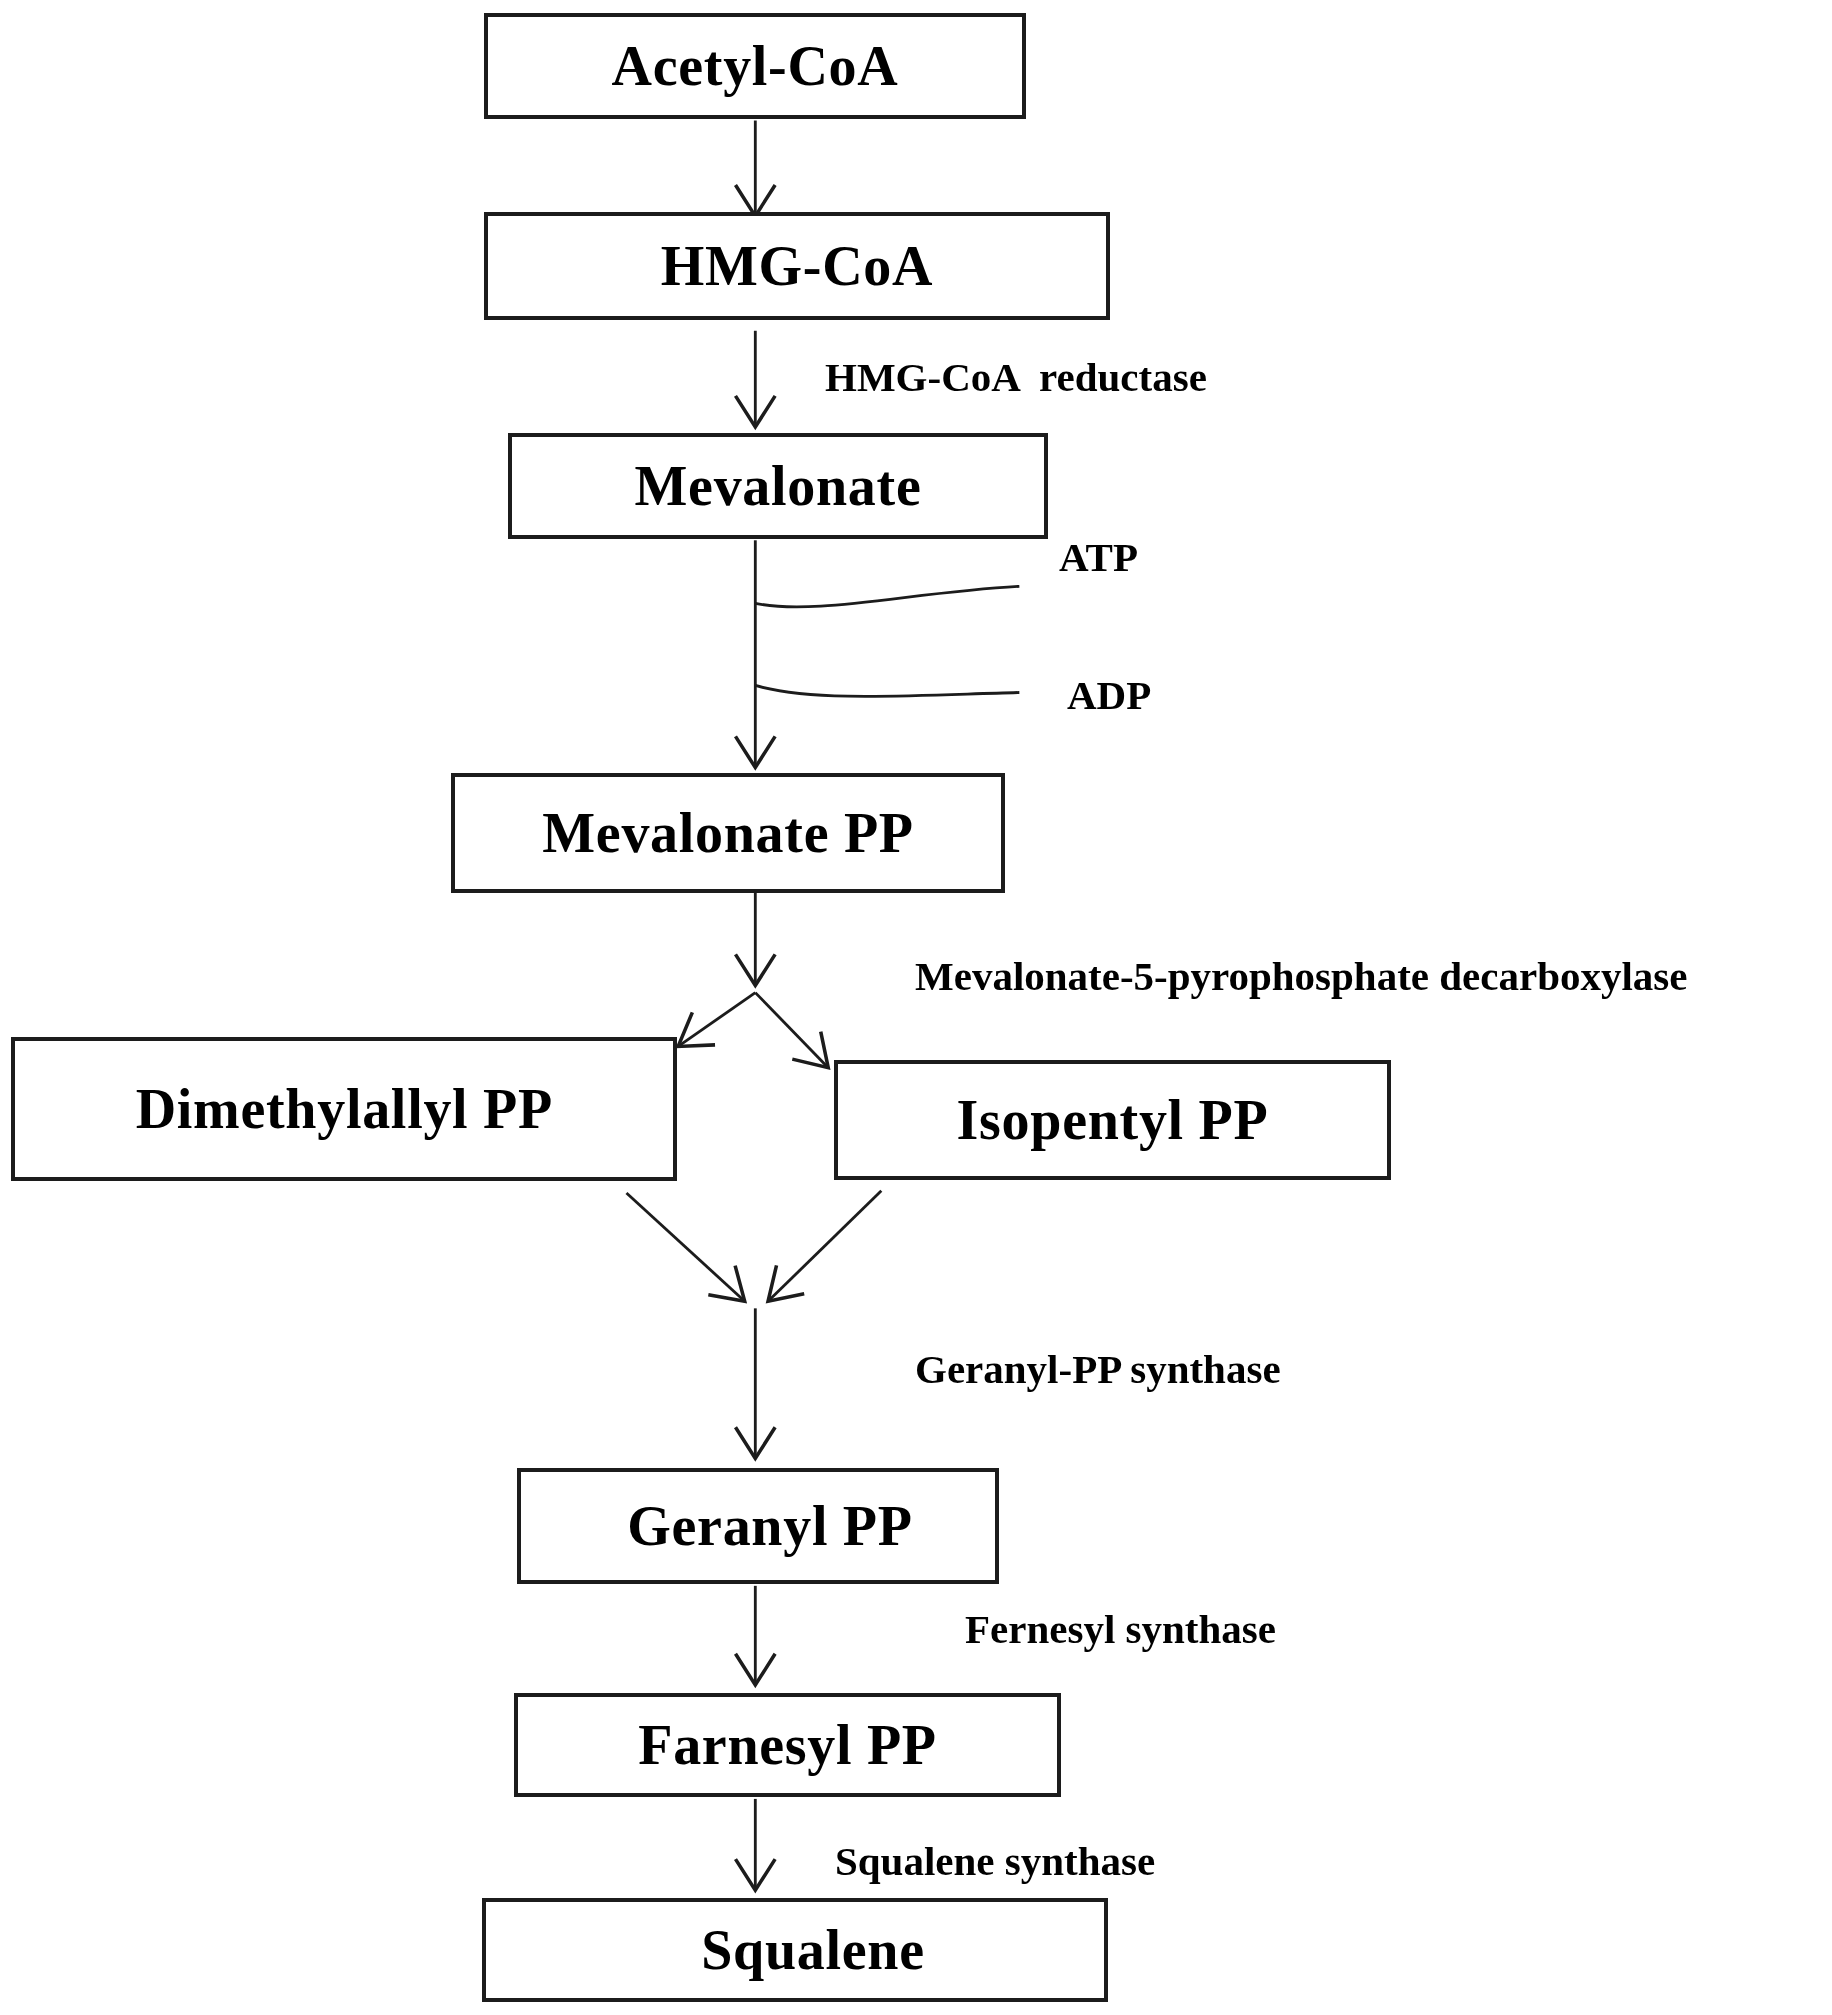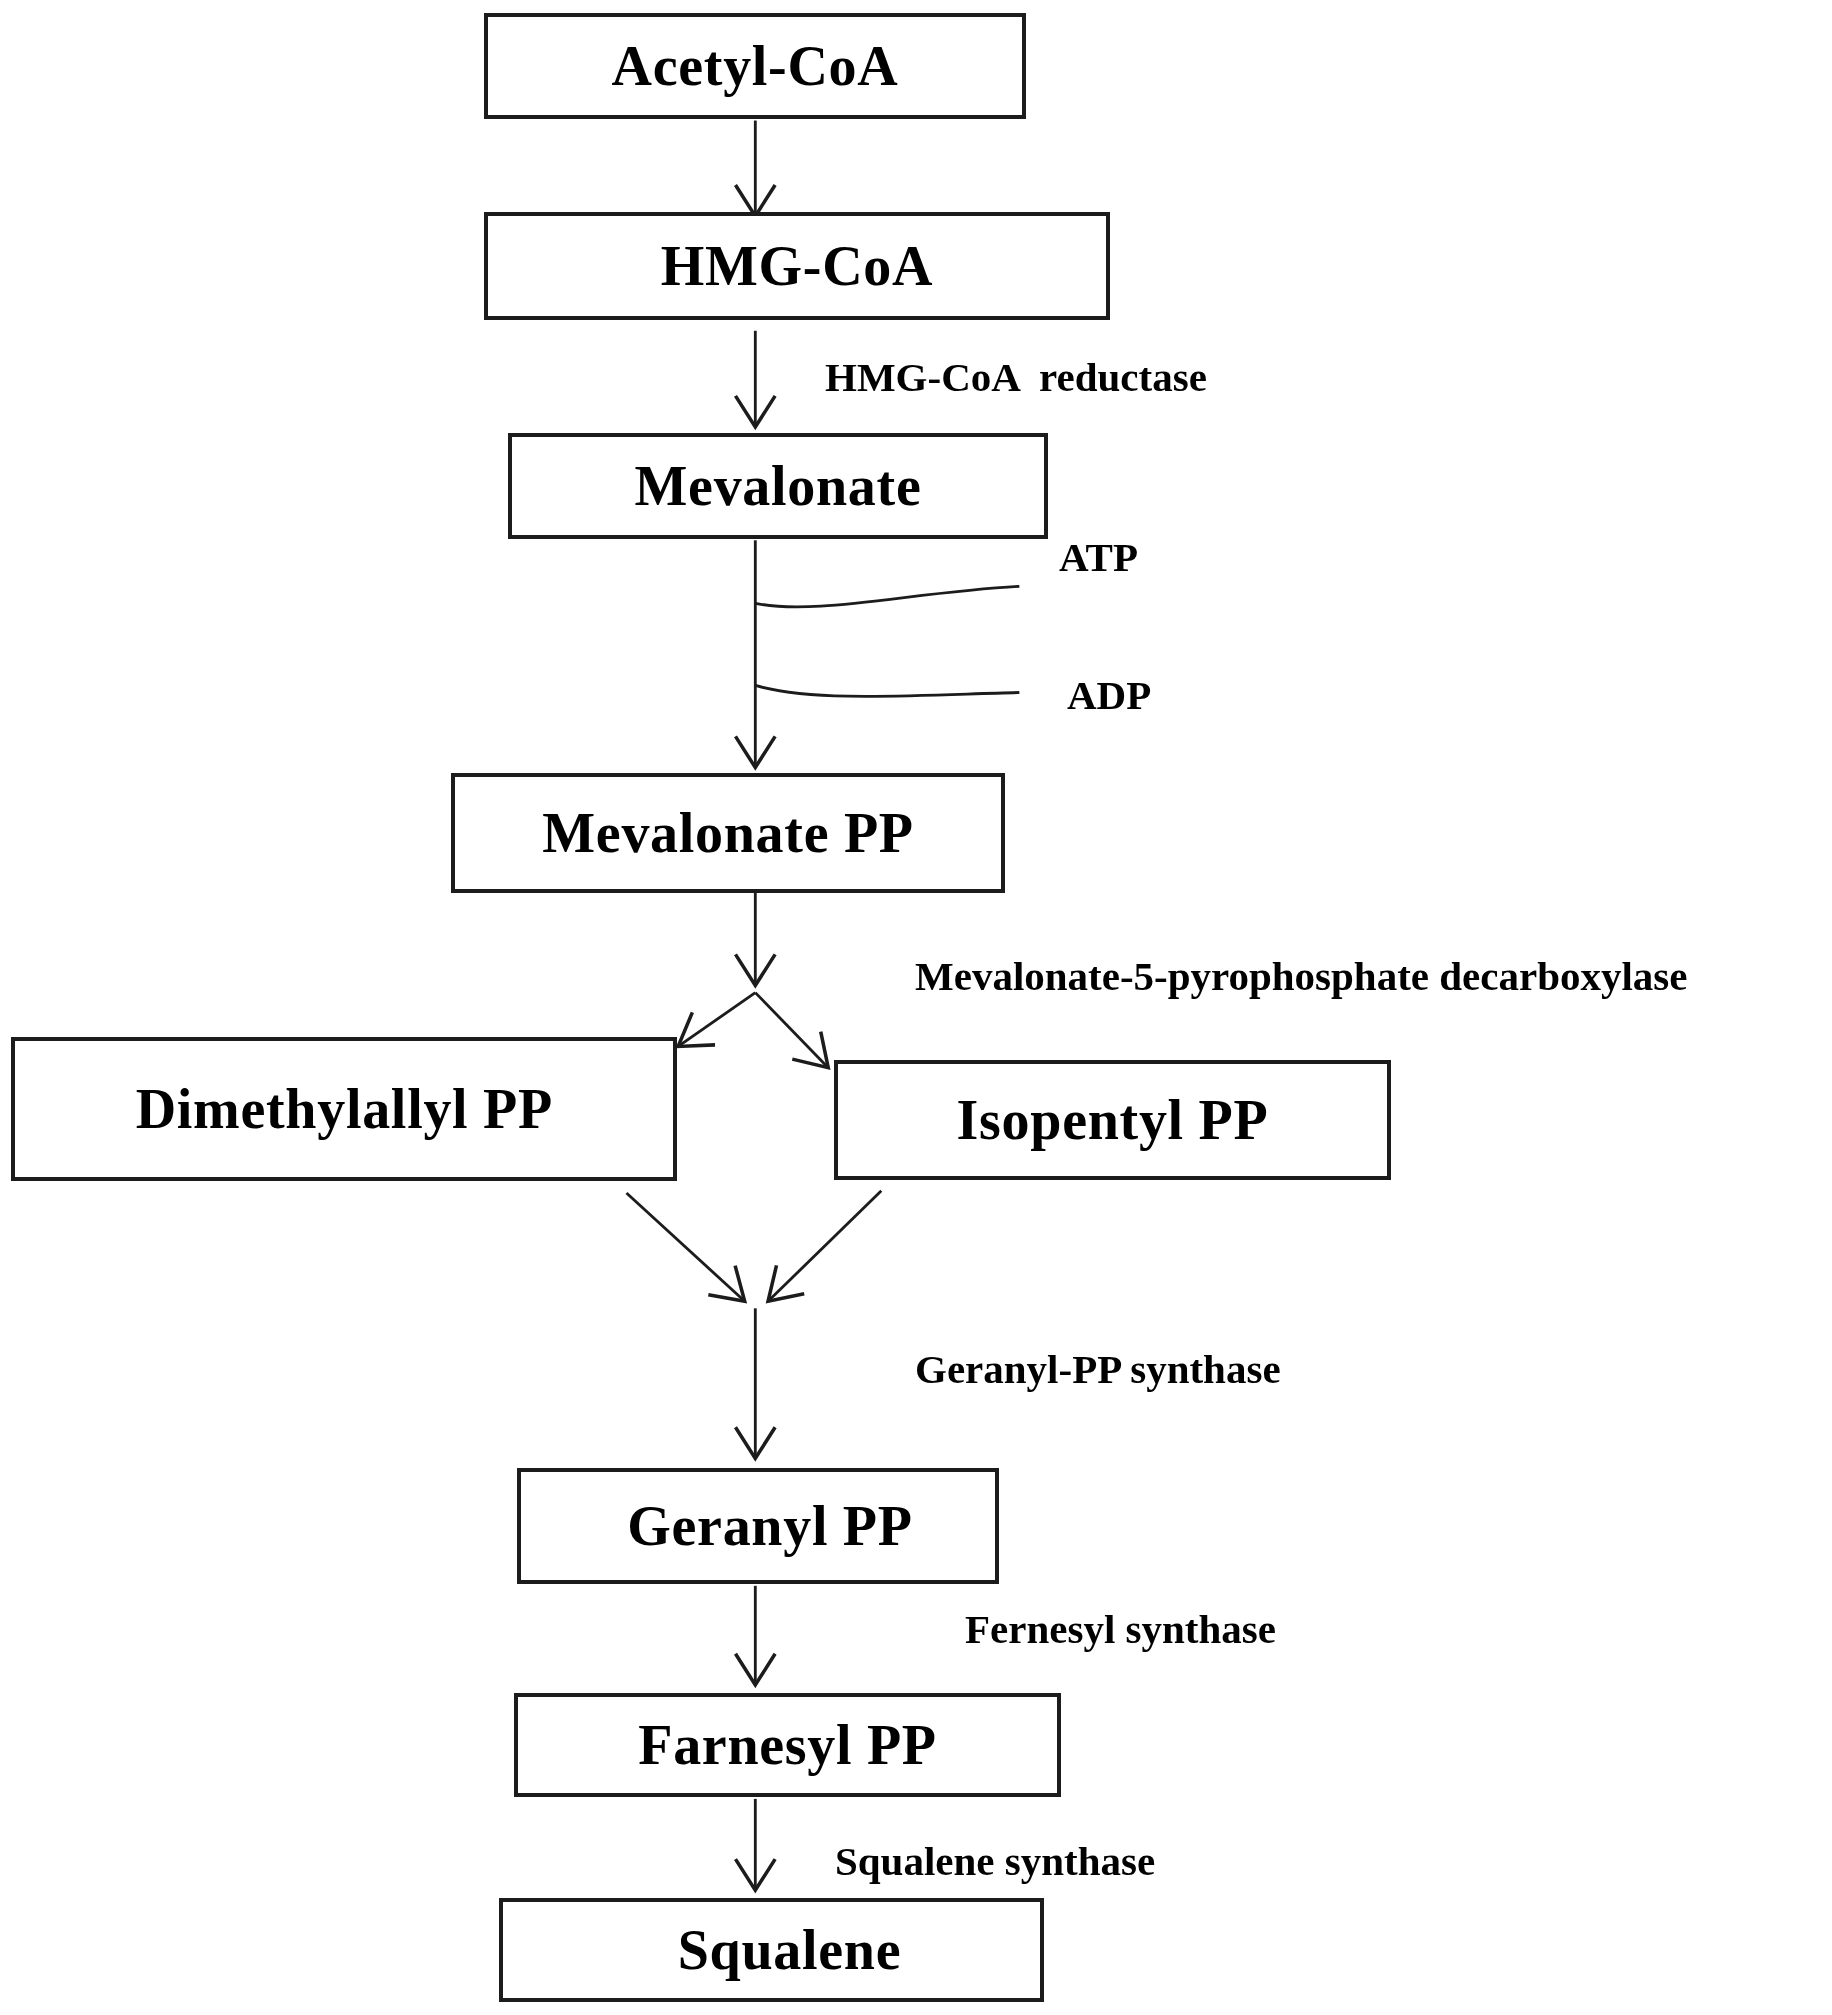--- a/index.html
+++ b/index.html
@@ -50,21 +50,21 @@
   }
   
   #n-acetyl   { left: 484px;  top: 12.7px;   width: 542px; height: 106px; }
   #n-hmg      { left: 484px;  top: 212px;  width: 626px; height: 108px; }
   #n-mev      { left: 484px;  top: 433px;  width: 540px; height: 106px; margin-left: 24px; }
   #n-mevpp    { left: 451px;  top: 773px; width: 554px; height: 120px; }
   #n-dma      { left: 11.3px;   top: 1037px; width: 666px; height: 144px; }
   #n-ipp      { left: 834px; top: 1060px; width: 557px; height: 120px; }
   #n-ger      { left: 517px;  top: 1468px; width: 482px; height: 116px; padding-left: 24px; }
   #n-far      { left: 482px;  top: 1693px; width: 547px; height: 104px; margin-left: 32px; }
-  #n-squ      { left: 499px;  top: 1898px; width: 545px; height: 104px; padding-left: 36px; }
+  #n-squ      { left: 482px;  top: 1898px; width: 626px; height: 104px; padding-left: 36px; }
   
   #l-reductase     { left: 825px; top: 355px;  }
   #l-decarboxylase { left: 915px; top: 954px; }
   #l-gpps          { left: 915px; top: 1347px; }
   #l-fernesyl      { left: 929px; top: 1607px; margin-left: 36px; }
   #l-squalenesyn   { left: 835px; top: 1839px; }
   #l-atp           { left: 1035px; top: 535px; margin-left: 24px;  }
   #l-adp           { left: 1032px; top: 673px; margin-left: 35px;  }
 </style>
 </head>

